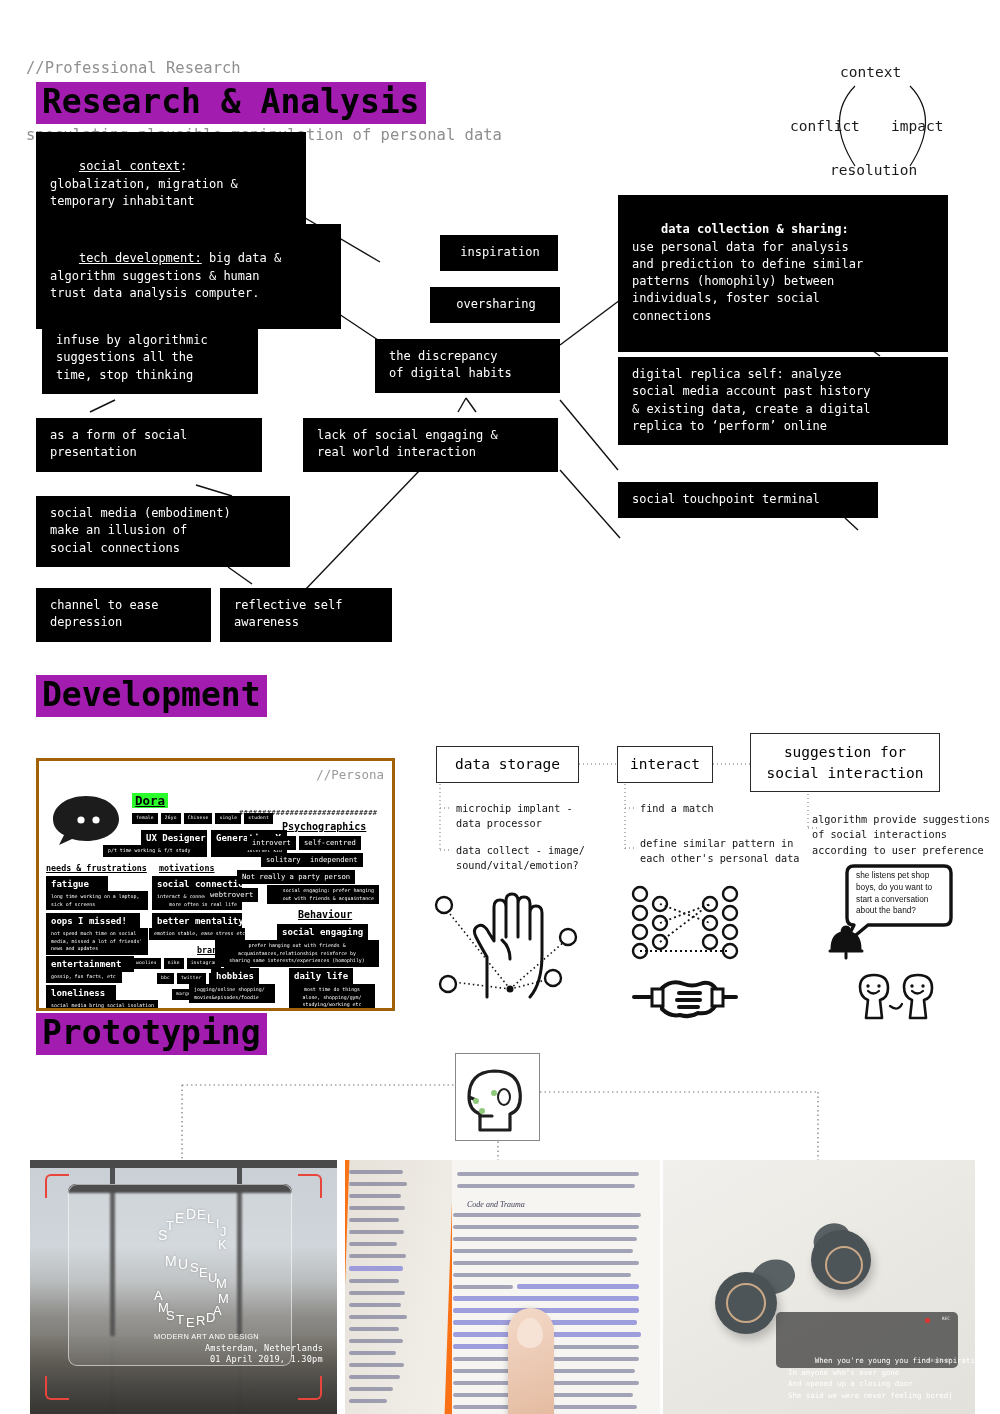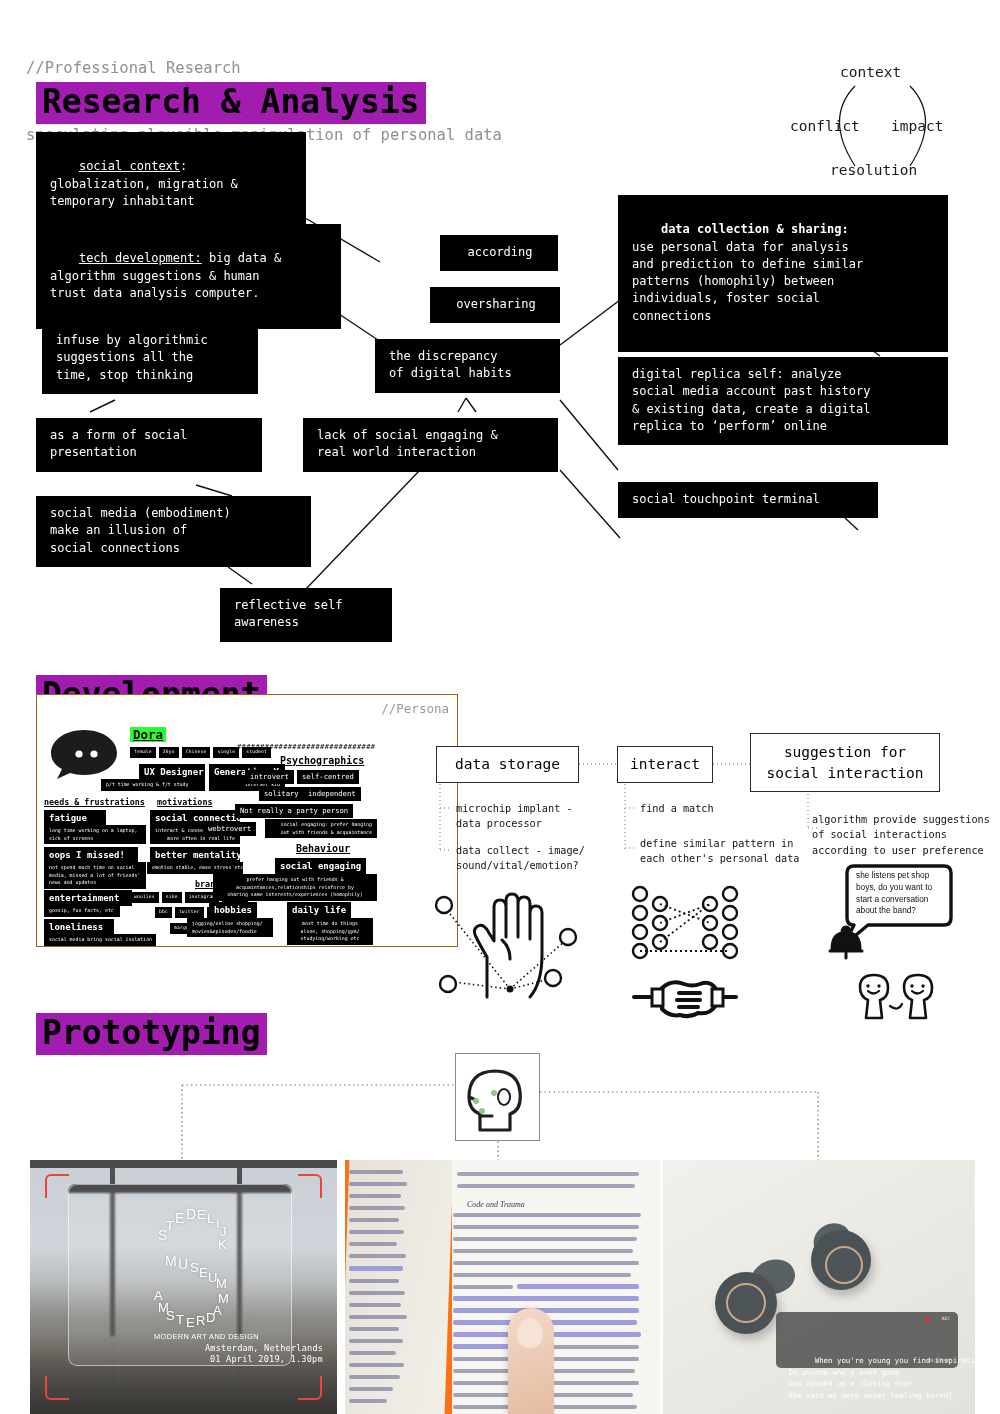--- a/index.html
+++ b/index.html
@@ -49,22 +49,22 @@
   
   .cycle { position:absolute; left:778px; top:64px; width:215px; height:130px; }
   .cycle span { position:absolute; font-size:14.5px; color:#1a1a1a; white-space:nowrap; }
   .cycle .c-context   { left:62px; top:0px; }
   .cycle .c-conflict  { left:12px; top:54px; }
   .cycle .c-impact    { left:113px; top:54px; }
   .cycle .c-resolution{ left:52px; top:98px; }
 
   
   .persona {
-    position:absolute; left:36px; top:694px; width:422px; height:253px;
-    border:1px solid #a16207; background:#fff; overflow:hidden;
+    position:absolute; left:36px; top:758px; width:359px; height:253px;
+    border:3px solid #a16207; background:#fff; overflow:hidden;
   }
   .persona-label { position:absolute; right:8px; top:6px; color:#9a9a9a; font-size:12.5px; }
   .speech-blob { position:absolute; left:12px; top:33px; width:70px; height:52px; }
   .p-name {
     position:absolute; left:93px; top:32px;
     background:#2bff2b; color:#000; font-size:12.5px; font-weight:bold;
     padding:0 3px; text-decoration:underline;
   }
   .tagrow { position:absolute; display:flex; gap:3px; }
   .tag {
@@ -199,29 +199,31 @@
 trust data analysis computer.</span>
   </div>
 
   <div class="note" style="left:42px; top:323px; width:216px;">infuse by algorithmic
 suggestions all the
 time, stop thinking</div>
 
   <div class="note" style="left:36px; top:418px; width:226px;">as a form of social
 presentation</div>
 
-  <div class="note" style="left:36px; top:496px; width:275px;">social media (embodiment)
+  <div class="note" style="left:36px; top:496px; width:254px;">social media (embodiment)
 make an illusion of
 social connections</div>
 
+  <div class="note" style="left:36px; top:588px; width:175px;">channel to ease
+depression</div>
 
   <div class="note" style="left:220px; top:588px; width:172px;">reflective self
 awareness</div>
 
-  <div class="note" style="left:440px; top:235px; width:118px; text-align:center;">according</div>
+  <div class="note" style="left:440px; top:235px; width:118px; text-align:center;">inspiration</div>
 
   <div class="note" style="left:430px; top:287px; width:130px; text-align:center;">oversharing</div>
 
   <div class="note" style="left:375px; top:339px; width:185px;">the discrepancy
 of digital habits</div>
 
   <div class="note" style="left:303px; top:418px; width:255px;">lack of social engaging &amp;
 real world interaction</div>
 
   <div class="note" style="left:618px; top:195px; width:330px;">

